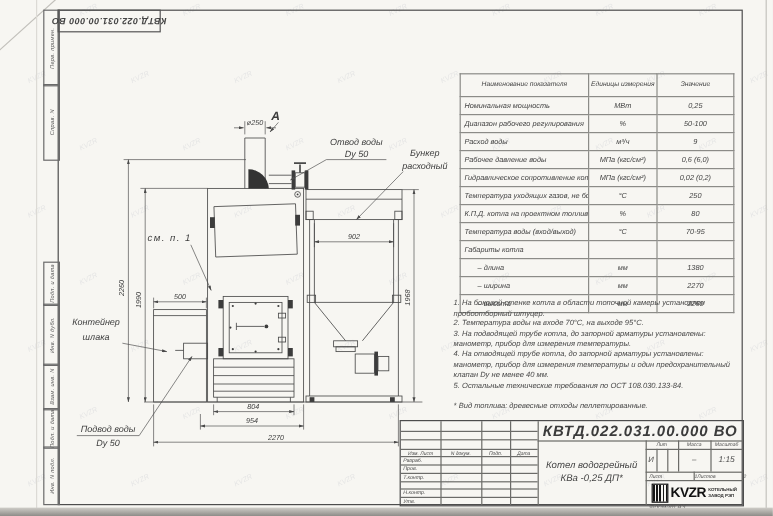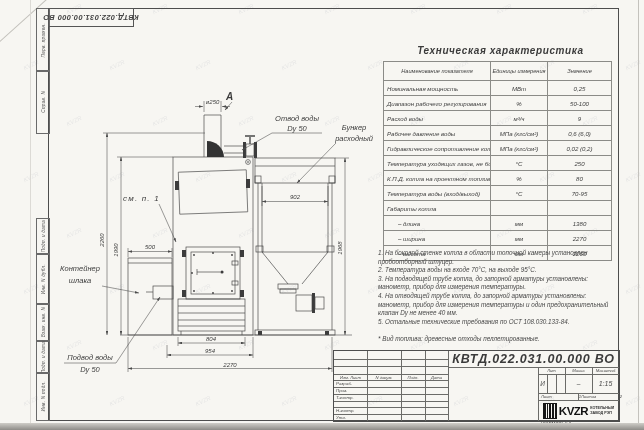--- a/index.html
+++ b/index.html
@@ -155,21 +155,20 @@
       <span>Подп. и дата</span>
     </div>
   <div class="abs mcell" style="top:372px;height:47px;">
       <span>Инв. N подл.</span>
     </div>
 
   <div class="abs docbox">
     <span>КВТД.022.031.00.000 ВО</span>
   </div>
 
-  <div class="abs spec-title">Техническая характеристика</div>
   <table class="spec">
     <colgroup>
         <col class="w-name">
         <col class="w-unit">
         <col class="w-val">
       </colgroup>
     <tbody>
         <tr>
       <th>Наименование показателя</th>
       <th>Единицы измерения</th>
@@ -407,20 +406,24 @@
     <div class="hl" style="left:0;top:42.7px;width:114px;"></div>
     <div class="hl" style="left:0;top:49.5px;width:114px;"></div>
     <div class="hl" style="left:0;top:56.3px;width:114px;"></div>
     <div class="hl" style="left:0;top:63.2px;width:114px;"></div>
     <div class="hl" style="left:114px;top:16px;width:171px;"></div>
     <div class="hl" style="left:204px;top:23px;width:81px;"></div>
     <div class="hl" style="left:204px;top:42px;width:81px;"></div>
     <div class="hl" style="left:204px;top:49px;width:81px;"></div>
 
     <div class="docnum">КВТД.022.031.00.000 ВО</div>
+    <div class="pname">
+      <span>Котел водогрейный</span>
+      <span>КВа -0,25 ДП*</span>
+    </div>
 
     <div class="cell cc" style="left:0;top:23px;width:33px;height:6px;font-size:4.2px;">Изм. Лист</div>
     <div class="cell cc" style="left:33px;top:23px;width:34px;height:6px;font-size:4.2px;">N докум.</div>
     <div class="cell cc" style="left:67px;top:23px;width:24px;height:6px;font-size:4.2px;">Подп.</div>
     <div class="cell cc" style="left:91px;top:23px;width:23px;height:6px;font-size:4.2px;">Дата</div>
 
     <div class="cell lc" style="left:0;top:29px;width:33px;height:6.8px;font-size:4.4px;">Разраб.</div>
     <div class="cell lc" style="left:0;top:35.8px;width:33px;height:6.8px;font-size:4.4px;">Пров.</div>
     <div class="cell lc" style="left:0;top:42.7px;width:33px;height:6.8px;font-size:4.4px;">Т.контр.</div>
     <div class="cell lc" style="left:0;top:49.5px;width:33px;height:6.8px;font-size:4.4px;"></div>

